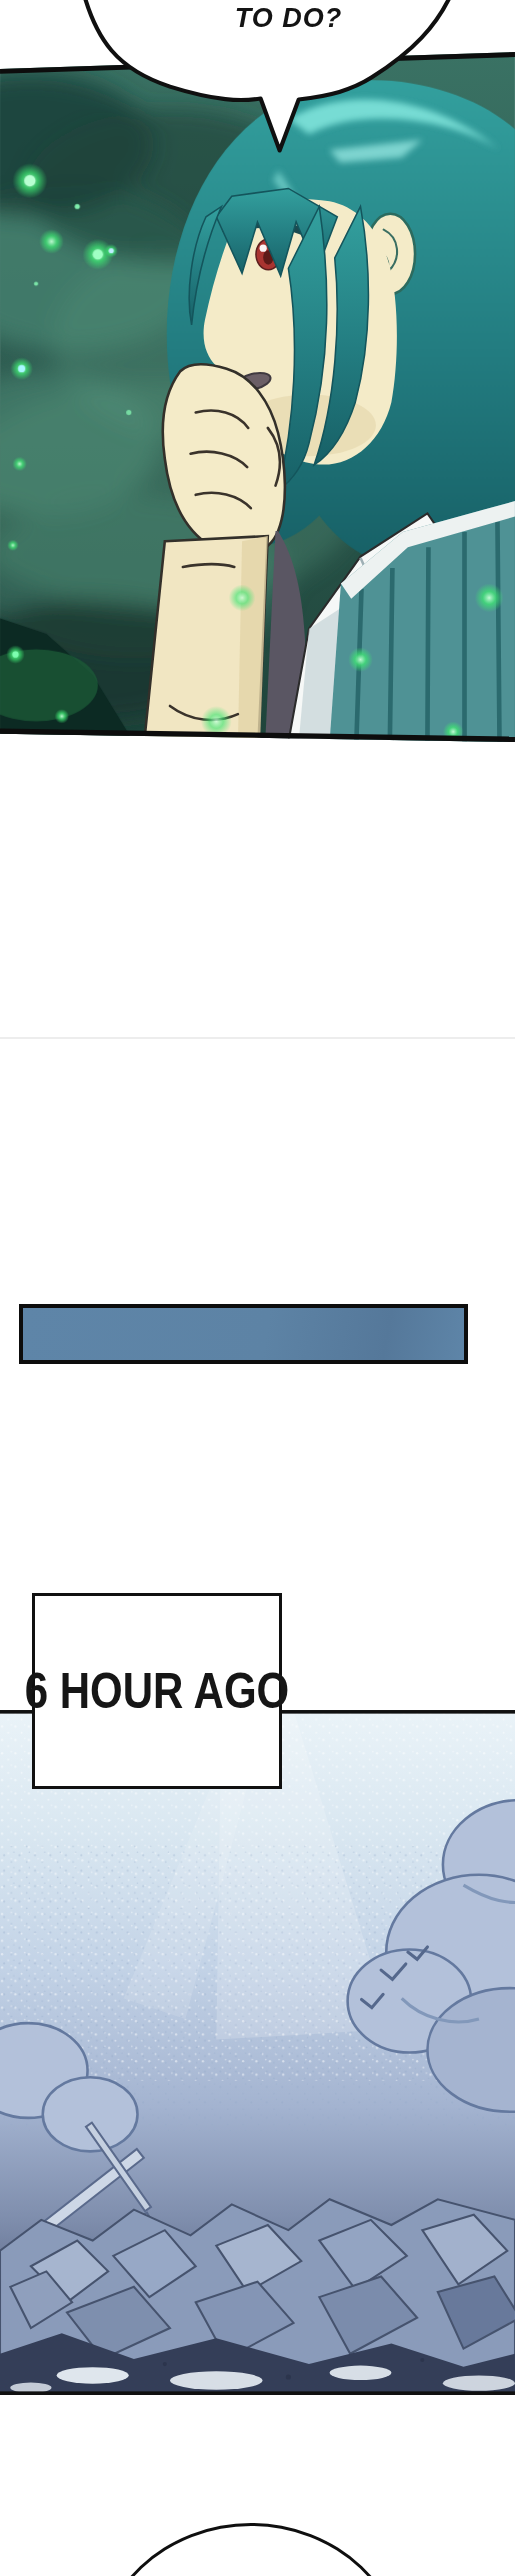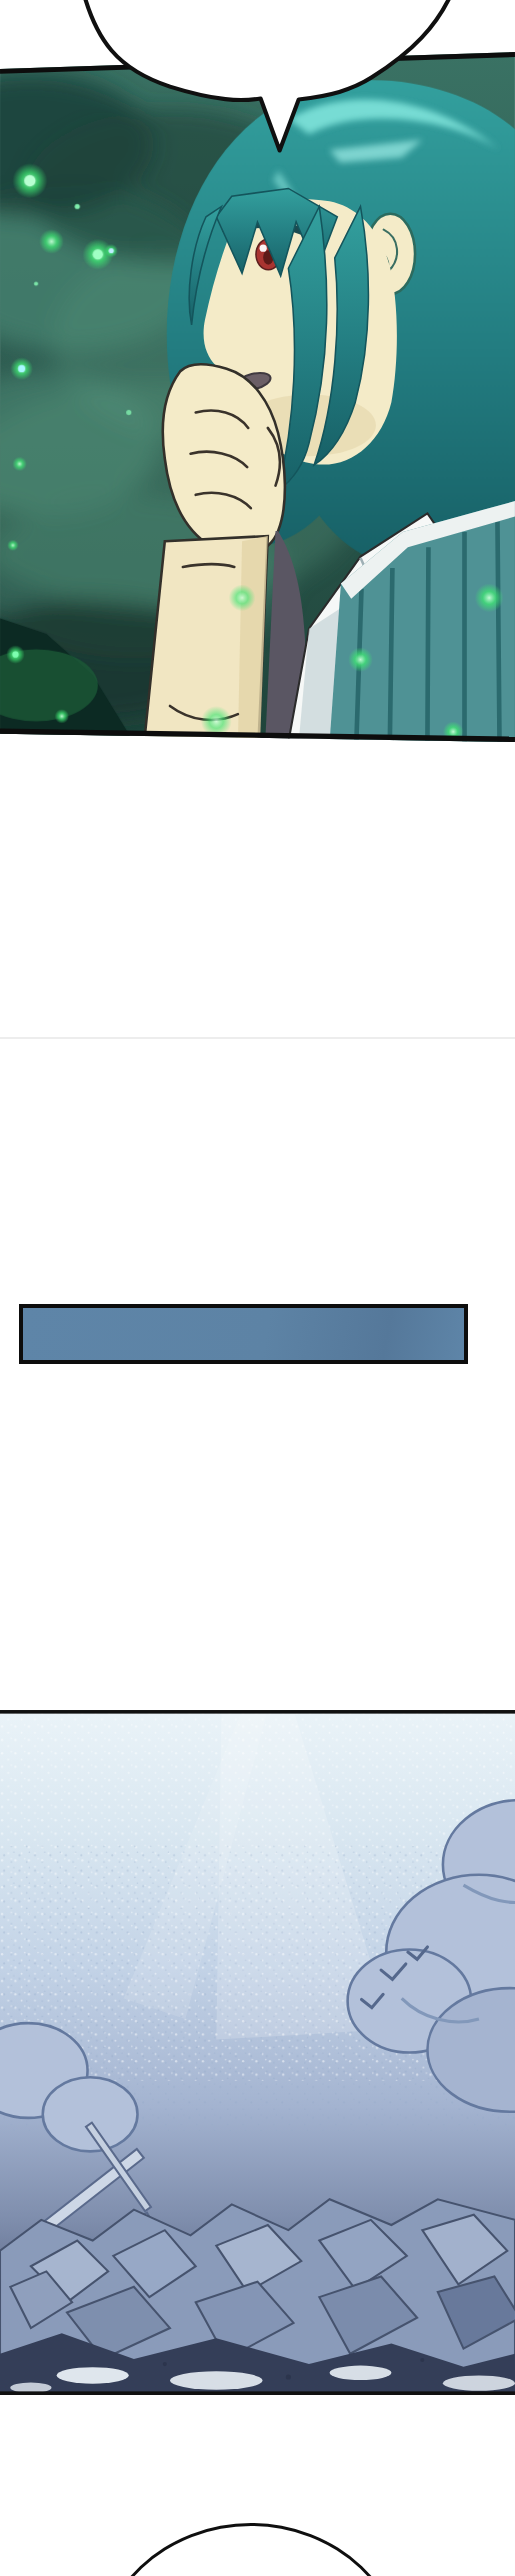--- a/index.html
+++ b/index.html
@@ -58,20 +58,21 @@
 
   <svg id="top-bubble-svg" class="abs" viewBox="0 0 1000 320" xmlns="http://www.w3.org/2000/svg">
     <path d="M 158,-30
              C 185,80 230,135 330,168
              C 420,196 468,197 506,191
              L 543,292
              L 580,193
              C 640,186 683,175 722,150
              C 795,104 852,52 884,-30 Z" fill="#ffffff" stroke="#101010" stroke-width="8" stroke-linejoin="round"></path>
   </svg>
+  <div id="top-bubble-text" class="abs">TO DO?</div>
 
   <svg id="scene-panel" class="abs" viewBox="0 0 1000 1340" xmlns="http://www.w3.org/2000/svg">
     <defs>
       <linearGradient id="bgGrad" x1="0" y1="0" x2="0" y2="1">
         <stop offset="0" stop-color="#3a7264"></stop>
         <stop offset="0.5" stop-color="#2d5a4f"></stop>
         <stop offset="1" stop-color="#1e443a"></stop>
       </linearGradient>
       <linearGradient id="hairGrad" x1="0" y1="0" x2="0" y2="1">
         <stop offset="0" stop-color="#33a09e"></stop>
@@ -300,19 +301,22 @@
       <ellipse cx="60" cy="1316" rx="40" ry="10" fill="#e9eff6" opacity="0.8"></ellipse>
       <circle cx="320" cy="1270" r="4" fill="#2c354d"></circle>
       <circle cx="560" cy="1295" r="5" fill="#2c354d"></circle>
       <circle cx="820" cy="1262" r="4" fill="#2c354d"></circle>
     </g>
 
     <rect x="0" y="0" width="1000" height="7" fill="#101010"></rect>
     <rect x="0" y="1323" width="1000" height="7" fill="#101010"></rect>
   </svg>
 
+  <div id="time-box" class="abs">
+    <span>6 HOUR AGO</span>
+  </div>
 
   <div id="thought-bubble" class="abs">
     
   </div>
 
 </div>
 
 
 </body></html>

